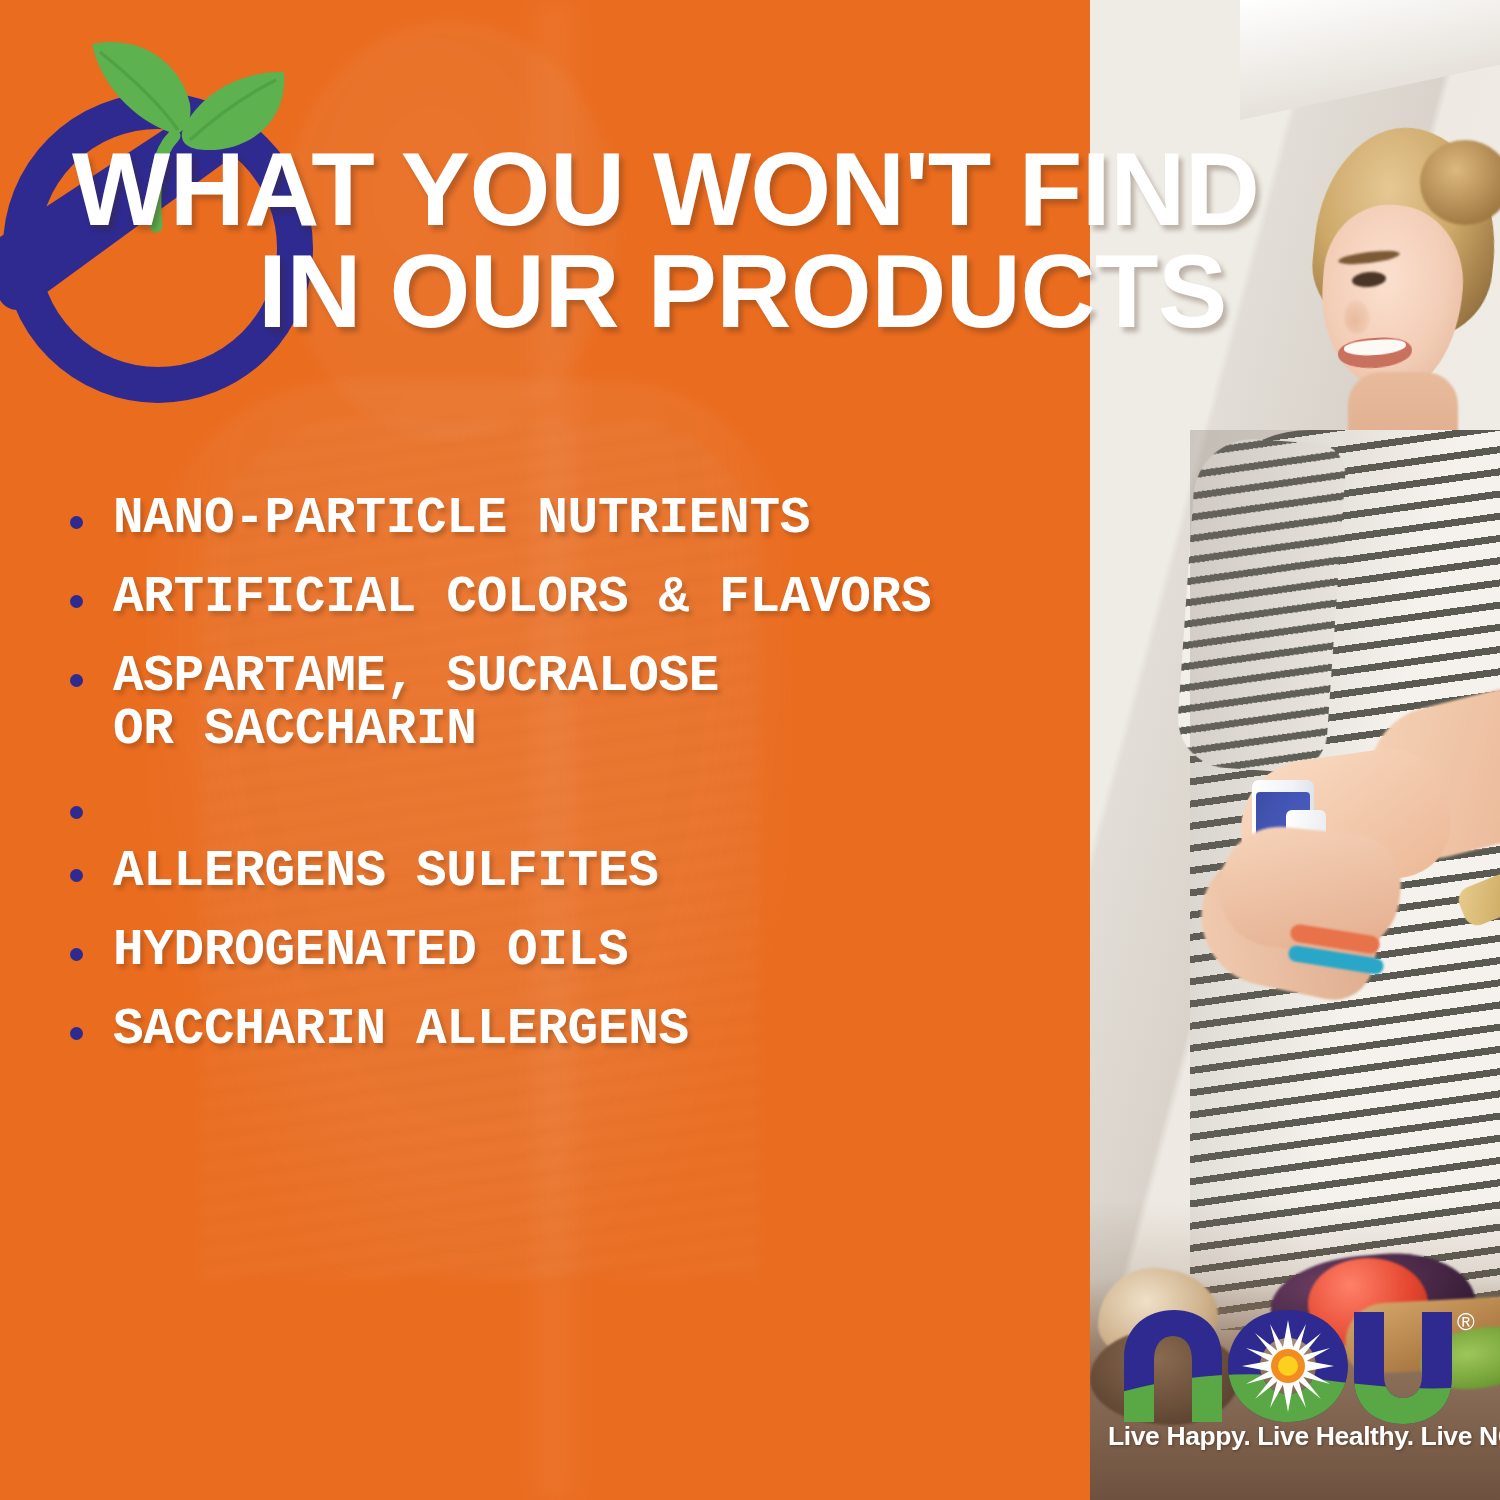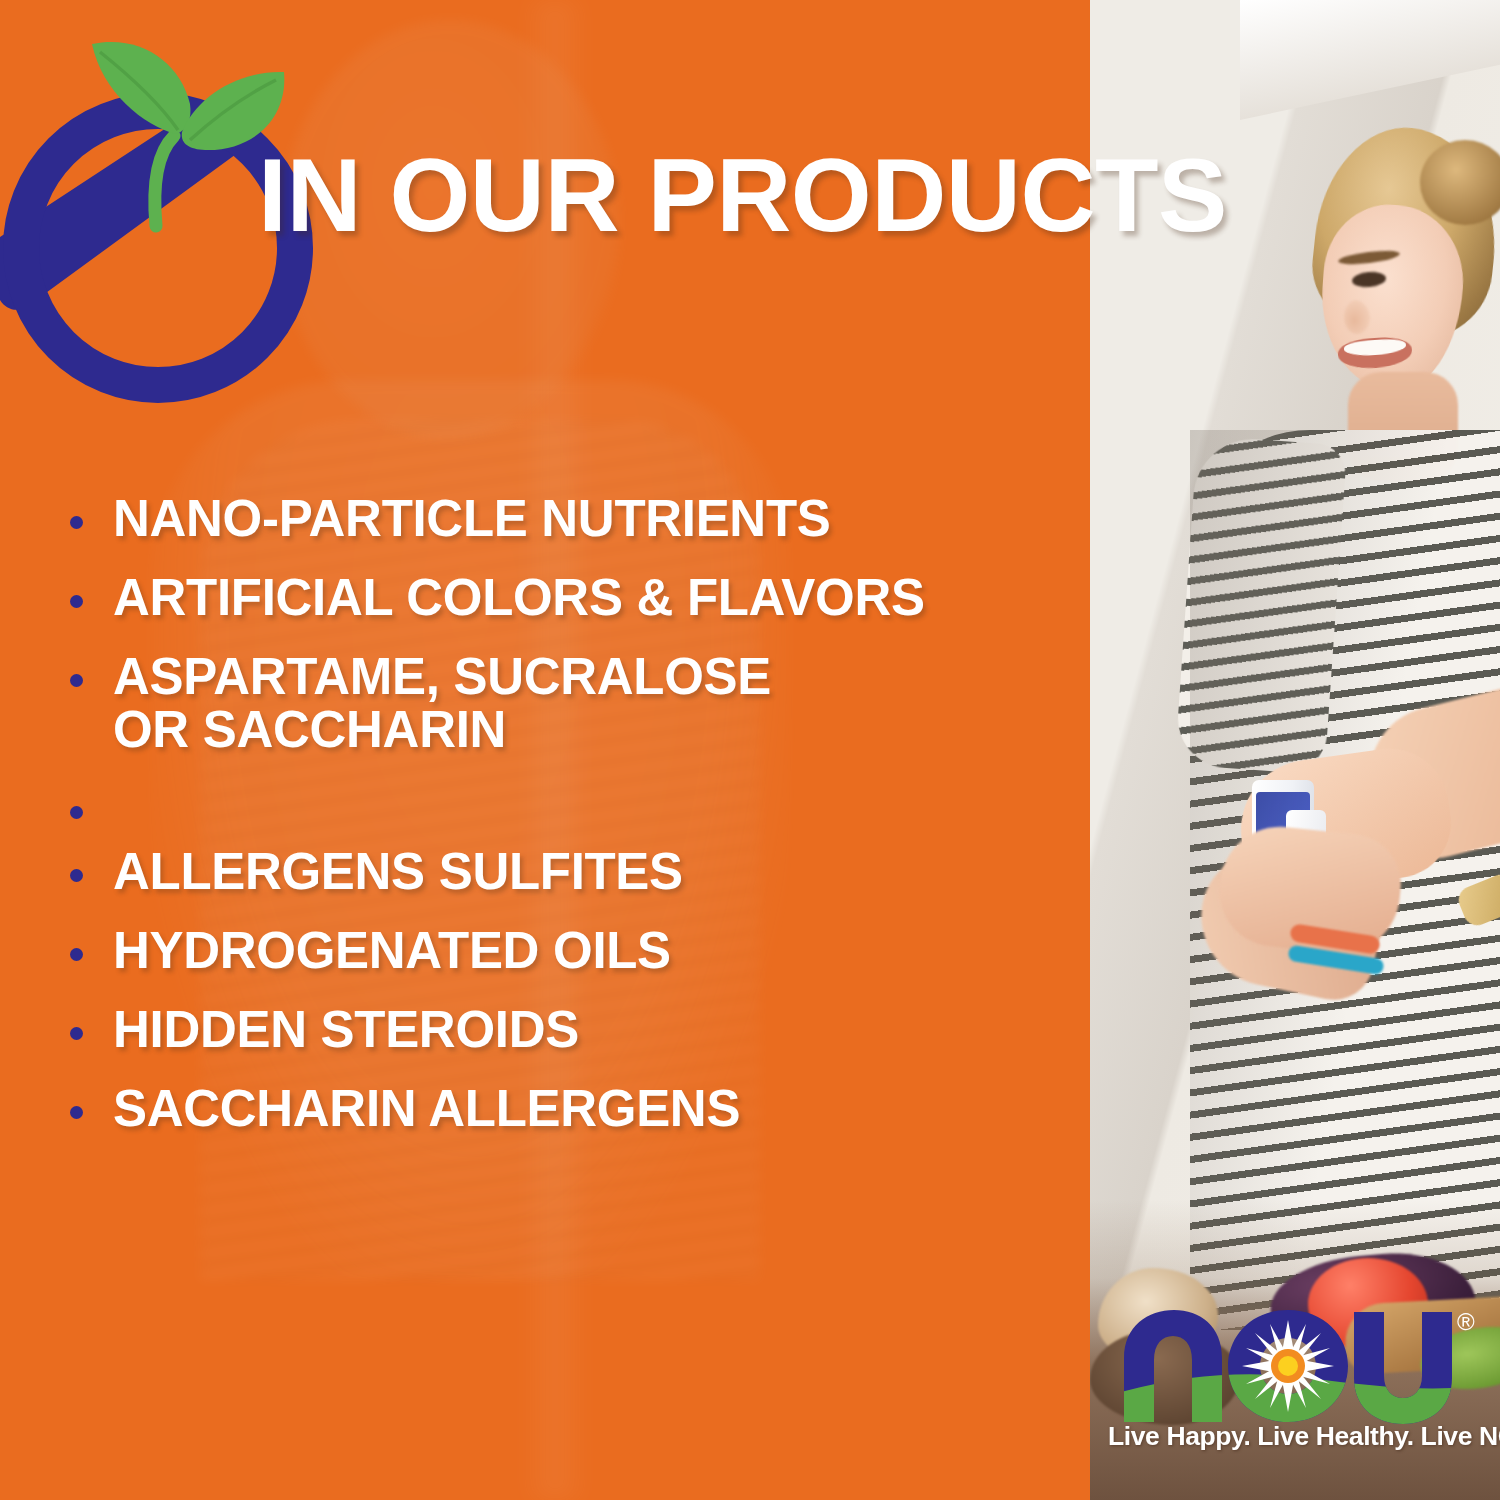--- a/index.html
+++ b/index.html
@@ -243,20 +243,21 @@
   .bullet-list {
     position: absolute;
     left: 70px; top: 492px;
     width: 1010px;
     z-index: 5;
   }
   .bullet-row {
     display: flex;
     align-items: flex-start;
     margin-bottom: 26px;
+    font-family: Liberation Mono, monospace;
   }
   .bullet-dot {
     flex: 0 0 auto;
     width: 13px; height: 13px;
     background: #2e2a8f;
     border-radius: 50%;
     margin-top: 24px;
     margin-right: 30px;
   }
   .bullet-text {
@@ -364,20 +365,21 @@
         <path d="M128 104 C 96 96 54 62 44 14 C 92 4 132 32 142 74 C 144 88 140 100 128 104 Z" fill="#5db14f"></path>
         <path d="M52 22 C 82 46 112 74 130 100" stroke="#4e9c42" stroke-width="3.4" fill="none" opacity=".75"></path>
 
         <path d="M134 102 C 146 70 188 40 236 42 C 240 88 206 120 160 120 C 142 120 132 114 134 102 Z" fill="#5db14f"></path>
         <path d="M228 50 C 196 66 164 90 142 110" stroke="#4e9c42" stroke-width="3.4" fill="none" opacity=".75"></path>
       </svg>
     </div>
   </div>
 
   <div class="title-block">
+    <div class="title-line title-line-1"><span>WHAT YOU </span><span class="accent-bold">WON'T</span><span> FIND</span></div>
     <div class="title-line title-line-2">IN OUR PRODUCTS</div>
   </div>
 
   <div class="bullet-list">
     <div class="bullet-row">
       <span class="bullet-dot"></span>
       <span class="bullet-text">NANO-PARTICLE NUTRIENTS</span>
     </div>
     <div class="bullet-row">
       <span class="bullet-dot"></span>
@@ -390,24 +392,20 @@
     <div class="bullet-row">
       <span class="bullet-dot"></span>
     </div>
     <div class="bullet-row">
       <span class="bullet-dot"></span>
       <span class="bullet-text">ALLERGENS SULFITES</span>
     </div>
     <div class="bullet-row">
       <span class="bullet-dot"></span>
       <span class="bullet-text">HYDROGENATED OILS</span>
-    </div>
-    <div class="bullet-row">
-      <span class="bullet-dot"></span>
-      <span class="bullet-text">HIDDEN STEROIDS</span>
     </div>
     <div class="bullet-row">
       <span class="bullet-dot"></span>
       <span class="bullet-text">SACCHARIN ALLERGENS</span>
     </div>
   </div>
 
   <div class="now-logo">
     <svg width="368" height="180" viewBox="0 0 368 180" xmlns="http://www.w3.org/2000/svg">
       <defs>

